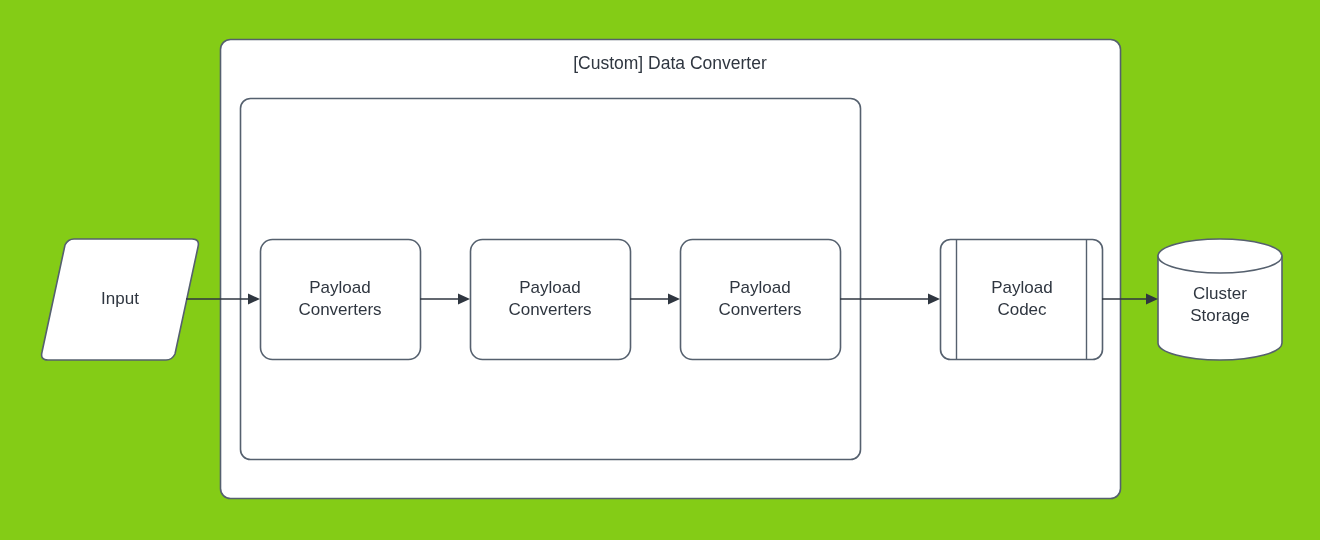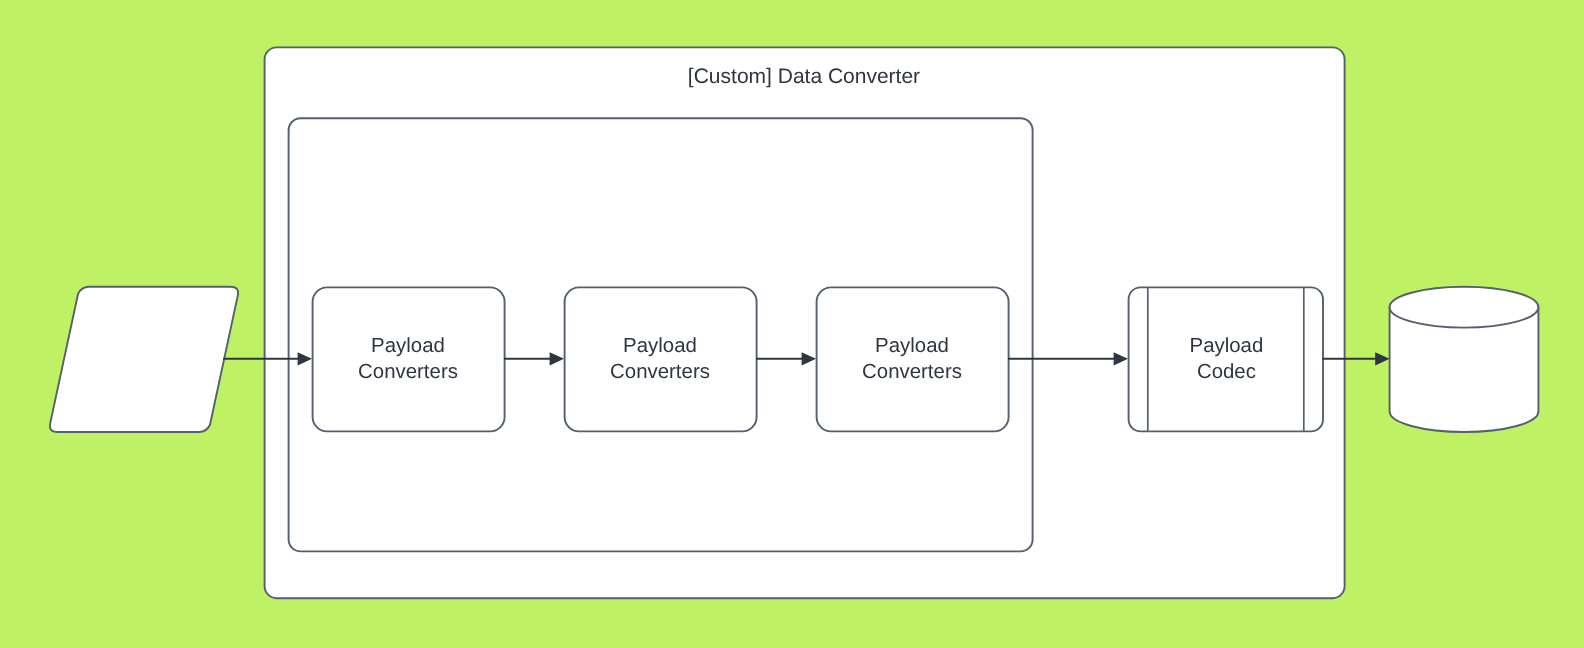--- a/index.html
+++ b/index.html
@@ -5,21 +5,21 @@
 <style>
   html, body {
     margin: 0;
     padding: 0;
     background: #ffffff;
   }
   #canvas {
     position: relative;
     width: 1320px;
     height: 540px;
-    background: #bef264;
+    background: #84cc16;
     font-family: "Liberation Sans", "DejaVu Sans", sans-serif;
     overflow: hidden;
   }
   #diagram-svg {
     position: absolute;
     left: 0;
     top: 0;
     width: 1320px;
     height: 540px;
   }
@@ -114,27 +114,30 @@
     <line class="conn-line" x1="840" y1="299" x2="932" y2="299"></line>
     <polygon class="arrow-head" points="940,299 928,293.5 928,304.5"></polygon>
 
     <line class="conn-line" x1="1102" y1="299" x2="1150" y2="299"></line>
     <polygon class="arrow-head" points="1158,299 1146,293.5 1146,304.5"></polygon>
   </svg>
 
   <div class="lbl lbl-container-title" style="left:220px; top:52px; width:900px;">[Custom] Data Converter</div>
 
 
+  <div class="node-label-wrap lbl lbl-node" style="left:40px; top:239px; width:160px; height:120px;">Input</div>
 
   <div class="node-label-wrap lbl lbl-node" style="left:260px; top:239px; width:160px; height:120px;">Payload
 Converters</div>
 
   <div class="node-label-wrap lbl lbl-node" style="left:470px; top:239px; width:160px; height:120px;">Payload
 Converters</div>
 
   <div class="node-label-wrap lbl lbl-node" style="left:680px; top:239px; width:160px; height:120px;">Payload
 Converters</div>
 
   <div class="node-label-wrap lbl lbl-node" style="left:957px; top:239px; width:130px; height:120px;">Payload
 Codec</div>
 
+  <div class="node-label-wrap lbl lbl-node" style="left:1158px; top:245px; width:124px; height:120px;">Cluster
+Storage</div>
 
 </div>
 
 </body></html>

